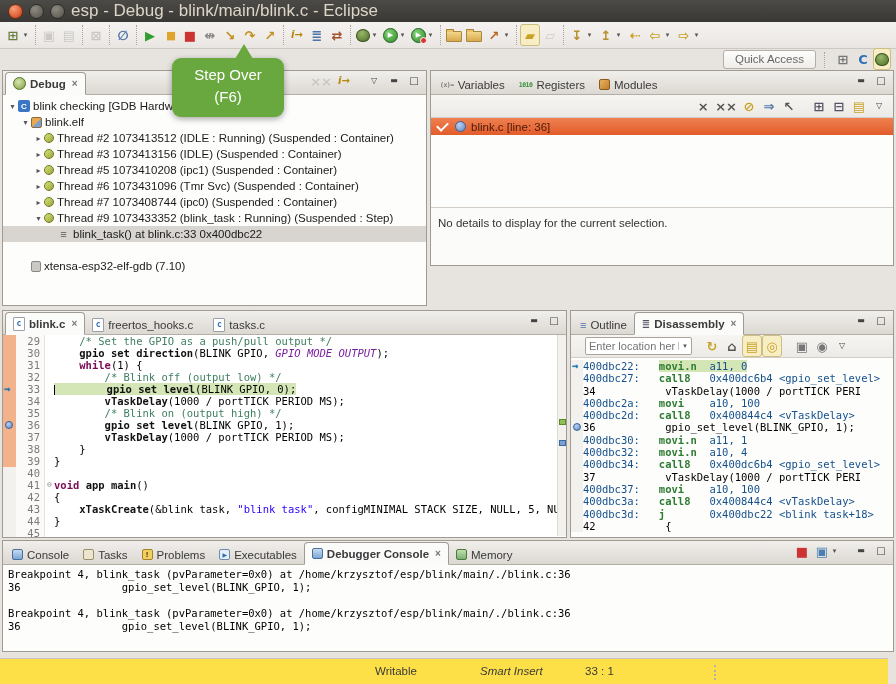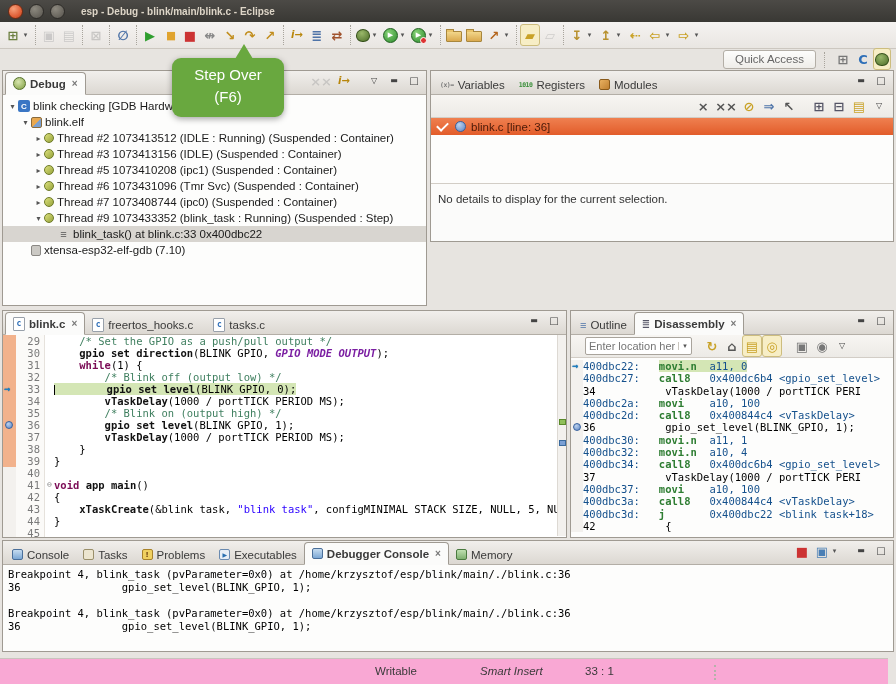--- a/index.html
+++ b/index.html
@@ -5,21 +5,21 @@
   html,body{margin:0;padding:0;background:#555;}
   .app{position:relative;width:896px;height:684px;background:#e7e4e0;overflow:hidden;
        font-family:"Liberation Sans","DejaVu Sans",sans-serif;font-size:11.5px;color:#222;}
 
   
   .titlebar{position:absolute;left:0;top:0;right:0;height:22px;
     background:linear-gradient(#4c4a46,#393834);display:flex;align-items:center;padding-left:8px;gap:6px;}
   .wbtn{width:13px;height:13px;border-radius:50%;flex:none;}
   .wbtn.close{background:radial-gradient(circle at 35% 30%,#f6a07a,#e06038 60%,#b8431f);border:1px solid #6f2a12;}
   .wbtn.mm{background:radial-gradient(circle at 35% 30%,#8d897f,#55524c);border:1px solid #2c2a27;}
-  .title{color:#ddd5c7;font-size:10px;font-weight:bold;margin-left:10px;white-space:nowrap;}
+  .title{color:#ddd5c7;font-size:17px;font-weight:normal;white-space:nowrap;}
 
   
   .toolbar{position:absolute;left:0;top:22px;right:0;height:26px;
     background:linear-gradient(#f5f3f1,#e9e6e2);border-bottom:1px solid #ccc7c0;
     display:flex;align-items:center;padding:0 3px;}
   .row2{position:absolute;left:0;top:49px;right:0;height:20px;display:flex;justify-content:flex-end;
     align-items:center;padding-right:5px;gap:5px;}
   .qa{height:19px;padding:0 11px;border:1px solid #b3aea6;border-radius:3px;
     background:linear-gradient(#fdfdfc,#efede9);color:#666;font-size:11.5px;font-family:inherit;}
   .ibtn{display:inline-flex;align-items:center;height:20px;padding:0 1px;border-radius:3px;border:1px solid transparent;}
@@ -39,21 +39,21 @@
     border:1px solid #37521c;border-radius:50% 50% 45% 45%;}
   .i-folder{width:14px;height:9px;min-width:0;background:linear-gradient(#f2d68a,#daa94e);
     border:1px solid #a8863c;border-radius:1px;position:relative;margin-top:3px;}
   .i-folder::before{content:"";position:absolute;top:-3px;left:-1px;width:6px;height:2px;
     background:#e9c36a;border:1px solid #a8863c;border-bottom:none;}
 
   
   .panel{position:absolute;background:#fbfbfa;border:1px solid #9f9a92;box-sizing:border-box;
     display:flex;flex-direction:column;overflow:hidden;}
   #p-debug{left:2px;top:70px;width:425px;height:236px;}
-  #p-break{left:430px;top:70px;width:464px;height:172px;}
+  #p-break{left:430px;top:70px;width:464px;height:196px;}
   #p-edit{left:2px;top:310px;width:565px;height:228px;}
   #p-disasm{left:570px;top:310px;width:324px;height:228px;}
   #p-console{left:2px;top:540px;width:892px;height:112px;}
 
   .tabbar{height:23px;flex:none;background:linear-gradient(#f1efec,#dcd8d2);
     border-bottom:1px solid #b3aea6;display:flex;align-items:flex-end;padding-left:2px;}
   .vtab{display:inline-flex;align-items:center;gap:4px;height:21px;padding:0 7px;color:#3a3a3a;
     position:relative;top:1px;white-space:nowrap;cursor:default;}
   .vtab.active{background:#fbfbfa;border:1px solid #9f9a92;border-bottom:1px solid #fbfbfa;
     border-radius:4px 4px 0 0;font-weight:bold;}
@@ -126,21 +126,21 @@
   .mk-ip{position:absolute;left:1px;top:0;font:bold 10px "DejaVu Sans Mono",monospace;color:#1f7fc0;
     text-shadow:0 0 1px #145a8e;}
   .mk-bp{position:absolute;left:2px;top:2px;width:8px;height:8px;border-radius:50%;
     background:radial-gradient(circle at 35% 30%,#bcd2ee,#5d86c6);border:1px solid #38629e;box-sizing:border-box;}
   .caret{display:inline-block;width:1px;height:10px;background:#000;vertical-align:middle;margin-right:1px;}
   .curhl{background:#d4e6b5;}
   .c_pl{color:#000;}.c_ws{color:#000;}
   .c_cm{color:#3f7f5f;}
   .c_kw{color:#7b0c56;font-weight:bold;}
   .c_fn{color:#111;font-weight:bold;}
-  .c_mc{color:#7b1fa2;font-style:italic;font-weight:bold;}
+  .c_mc{color:#7b1fa2;font-style:italic;font-weight:normal;}
   .c_st{color:#2a00ff;}
   .ov{position:absolute;right:0;top:24px;bottom:1px;width:8px;background:#f3f1ee;border-left:1px solid #ddd9d3;}
   .ovm{position:absolute;left:1px;width:5px;height:4px;}
   .ovm.g{top:42%;background:#8fbf5a;border:1px solid #5a8a2a;}
   .ovm.b{top:52%;background:#7a9fd4;border:1px solid #3a6a9e;}
 
   
   .dis-toolbar{height:22px;flex:none;background:linear-gradient(#f7f5f2,#eceae6);
     border-bottom:1px solid #d2cdc6;display:flex;align-items:center;padding:0 4px 0 14px;gap:2px;}
   .loc{display:flex;align-items:center;border:1px solid #a9a49c;background:#fff;height:16px;border-radius:2px;}
@@ -158,21 +158,21 @@
   .d_op{color:#14508c;}
   .d_src{color:#000;}
   .dhl{background:#d4e6b5;}
 
   
   .con-title{height:16px;flex:none;padding:2px 5px 0;color:#111;background:#fdfdfc;}
   .con-pre{flex:1;margin:0;padding:3px 5px;background:#fdfdfc;color:#000;white-space:pre;overflow:hidden;
     font:10.5px/13px "DejaVu Sans Mono","Liberation Mono",monospace;}
 
   
-  .statusbar{position:absolute;left:0;top:658px;right:8px;height:26px;background:#f9a8d4;
+  .statusbar{position:absolute;left:0;top:658px;right:8px;height:26px;background:#fde047;
     border-top:1px solid #c8c4bd;color:#3a3a3a;}
   .statusbar span{position:absolute;top:6px;}
   .st-writable{left:375px;}
   .st-insert{left:480px;font-style:italic;}
   .st-pos{left:585px;}
   .st-handle{left:714px;top:5px;height:15px;border-left:2px dotted #b5b1a9;position:absolute;}
 
   
   .tooltip{position:absolute;left:172px;top:58px;width:108px;padding:6px 2px 9px;z-index:50;
     background:#69a83f;border-radius:9px;box-shadow:0 2px 6px rgba(0,0,0,.35);
@@ -378,21 +378,21 @@
         <div class="trow" style="padding-left: 30px;">
           <span class="exp">▾</span>
           <span class="ti ti-thread"></span>
           <span>Thread #9 1073433352 (blink_task : Running) (Suspended : Step)</span>
         </div>
         <div class="trow sel" style="padding-left: 43px;">
           <span class="exp"></span>
           <span class="ti ti-frame">≡</span>
           <span>blink_task() at blink.c:33 0x400dbc22</span>
         </div>
-        <div class="trow" style="padding-left: 17px;">
+        <div class="trow" style="padding-left: 17px; margin-top: 16px;">
           <span class="exp"></span>
           <span class="ti ti-gdb"></span>
           <span>xtensa-esp32-elf-gdb (7.10)</span>
         </div>
       </div>
   </div>
 
   <div class="panel" id="p-break">
     <div class="tabbar">
       <div class="vtab">

